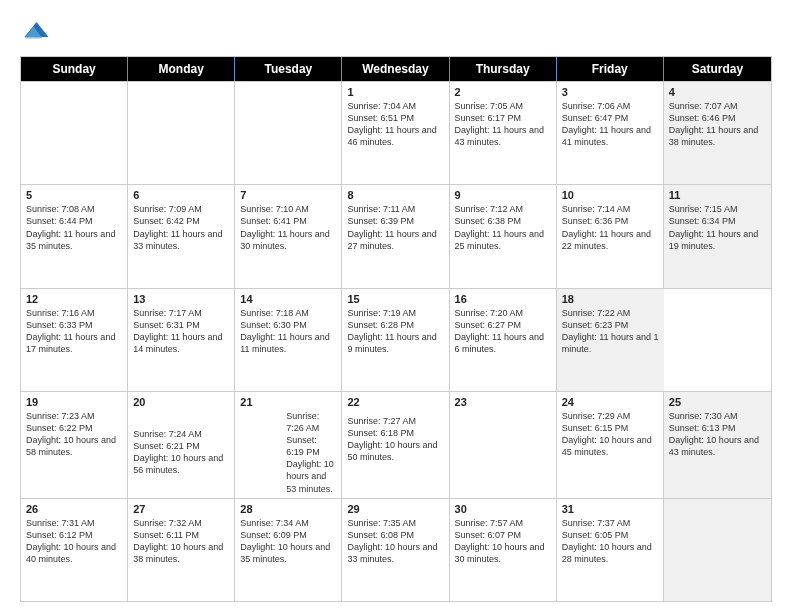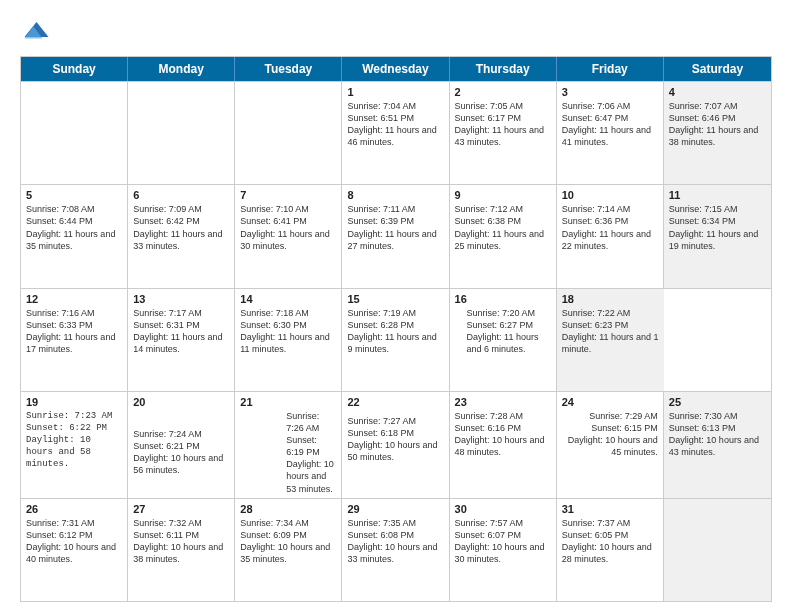--- a/index.html
+++ b/index.html
@@ -53,21 +53,21 @@
     }
     .calendar {
       flex: 1;
       display: flex;
       flex-direction: column;
       border: 1px solid #ccc;
     }
     .cal-header {
       display: grid;
       grid-template-columns: repeat(7, 1fr);
-      background: #0369a1;
+      background: #000000;
     }
     .cal-header-cell {
       color: #fff;
       font-size: 12px;
       font-weight: bold;
       text-align: center;
       padding: 5px 2px;
       border-right: 1px solid #5090cc;
     }
     .cal-header-cell:last-child { border-right: none; }
@@ -229,35 +229,35 @@
 Daylight: 11 hours and 11 minutes.</div>
           </div>
           <div class="cal-cell">
             <div class="day-num">15</div>
             <div class="cell-text" style="white-space: pre-line;">Sunrise: 7:19 AM
 Sunset: 6:28 PM
 Daylight: 11 hours and 9 minutes.</div>
           </div>
           <div class="cal-cell">
             <div class="day-num">16</div>
-            <div class="cell-text" style="white-space: pre-line; margin-left: 12px;">Sunrise: 7:20 AM
+            <div class="cell-text" style="white-space: pre-line;">Sunrise: 7:20 AM
 Sunset: 6:27 PM
 Daylight: 11 hours and 6 minutes.</div>
           </div>
           <div class="cal-cell shaded">
             <div class="day-num">18</div>
             <div class="cell-text" style="white-space: pre-line;">Sunrise: 7:22 AM
 Sunset: 6:23 PM
 Daylight: 11 hours and 1 minute.</div>
           </div>
         </div>
         <div class="cal-row">
           <div class="cal-cell">
             <div class="day-num">19</div>
-            <div class="cell-text" style="white-space: pre-line; font-family: Liberation Mono, monospace;">Sunrise: 7:23 AM
+            <div class="cell-text" style="white-space: pre-line;">Sunrise: 7:23 AM
 Sunset: 6:22 PM
 Daylight: 10 hours and 58 minutes.</div>
           </div>
           <div class="cal-cell">
             <div class="day-num">20</div>
             <div class="cell-text" style="white-space: pre-line; margin-top: 20px;">Sunrise: 7:24 AM
 Sunset: 6:21 PM
 Daylight: 10 hours and 56 minutes.</div>
           </div>
           <div class="cal-cell">
@@ -267,27 +267,24 @@
 Daylight: 10 hours and 53 minutes.</div>
           </div>
           <div class="cal-cell">
             <div class="day-num">22</div>
             <div class="cell-text" style="white-space: pre-line; margin-top: 7px;">Sunrise: 7:27 AM
 Sunset: 6:18 PM
 Daylight: 10 hours and 50 minutes.</div>
           </div>
           <div class="cal-cell">
             <div class="day-num">23</div>
-            <div class="cell-text" style="white-space: pre-line;">Sunrise: 7:28 AM
-Sunset: 6:16 PM
-Daylight: 10 hours and 48 minutes.</div>
           </div>
           <div class="cal-cell">
             <div class="day-num">24</div>
-            <div class="cell-text" style="white-space: pre-line; text-align: right;">Sunrise: 7:29 AM
+            <div class="cell-text" style="white-space: pre-line;">Sunrise: 7:29 AM
 Sunset: 6:15 PM
 Daylight: 10 hours and 45 minutes.</div>
           </div>
           <div class="cal-cell shaded">
             <div class="day-num">25</div>
             <div class="cell-text" style="white-space: pre-line;">Sunrise: 7:30 AM
 Sunset: 6:13 PM
 Daylight: 10 hours and 43 minutes.</div>
           </div>
         </div>

